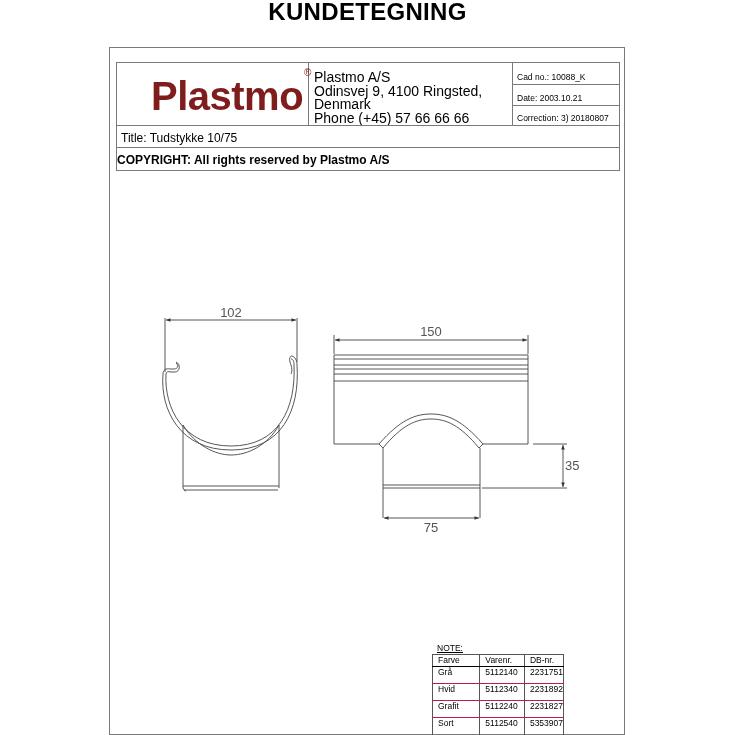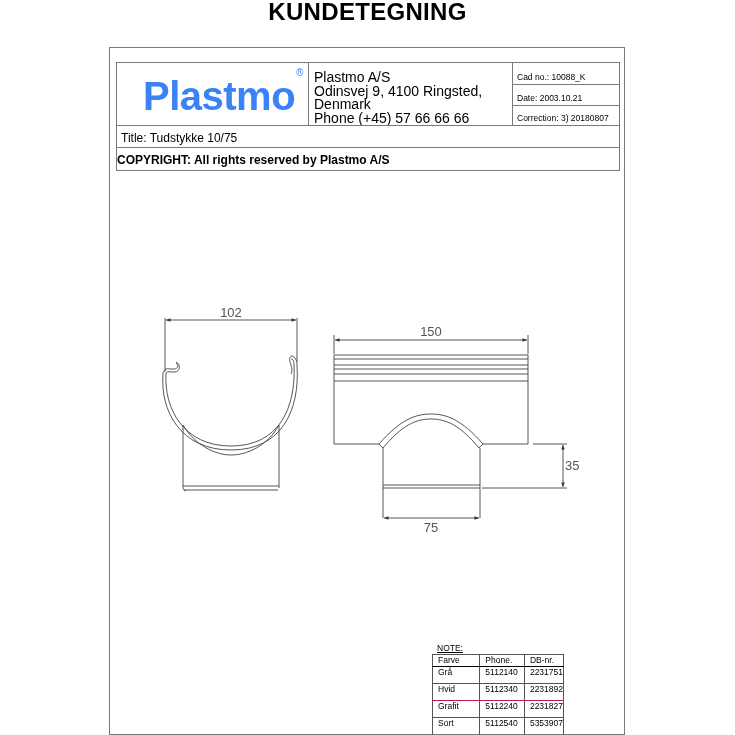--- a/index.html
+++ b/index.html
@@ -2,21 +2,21 @@
 <html><head>
   <meta charset="utf-8">
   <style>
     html, body { margin: 0; padding: 0; background: #ffffff; }
     body { width: 735px; height: 735px; position: relative; overflow: hidden; font-family: "Liberation Sans", sans-serif; color: #000; }
     .doc-title { position: absolute; left: 0; width: 735px; top: -2px; text-align: center; font-weight: bold; font-size: 24px; letter-spacing: 0.3px; }
     .frame { position: absolute; left: 109px; top: 47px; width: 514px; height: 686px; border: 1px solid #7a7a7a; }
     .header { position: absolute; left: 116px; top: 62px; width: 502px; height: 107px; border: 1px solid #7a7a7a; }
     .cell { position: absolute; box-sizing: border-box; }
     .logo-cell { left: 0; top: 0; width: 192px; height: 62px; border-right: 1px solid #7a7a7a; }
-    .logo { position: absolute; left: 26px; top: 6px; font-weight: bold; font-size: 40px; color: #3b82f6; letter-spacing: -0.5px; line-height: 48px; }
+    .logo { position: absolute; left: 34px; top: 6px; font-weight: bold; font-size: 40px; color: #7f1d1d; letter-spacing: -0.5px; line-height: 48px; }
     .logo sup { font-size: 10px; font-weight: normal; position: relative; top: -20px; left: 1px; }
     .addr-cell { left: 192px; top: 0; width: 204px; height: 62px; border-right: 1px solid #7a7a7a; padding: 8px 0 0 5px; font-size: 14px; line-height: 13.5px; }
     .meta-cell { left: 396px; top: 0; width: 106px; height: 62px; }
     .meta-row { position: absolute; left: 0; width: 106px; font-size: 8.5px; padding-left: 4px; box-sizing: border-box; }
     .meta-row.r1 { top: 0; height: 22px; border-bottom: 1px solid #7a7a7a; line-height: 28px; }
     .meta-row.r2 { top: 22px; height: 21px; border-bottom: 1px solid #7a7a7a; line-height: 26px; }
     .meta-row.r3 { top: 43px; height: 19px; line-height: 24px; }
     .title-row { left: 0; top: 62px; width: 502px; height: 23px; border-top: 1px solid #7a7a7a; border-bottom: 1px solid #7a7a7a; font-size: 12px; padding: 5px 0 0 4px; }
     .copy-row { left: 0; top: 85px; width: 502px; height: 22px; font-size: 12px; font-weight: bold; text-align: left; line-height: 24px; }
     svg.drawing { position: absolute; left: 0; top: 0; }
@@ -129,21 +129,21 @@
   <text x="431" y="532" text-anchor="middle" class="dim">75</text>
   <text x="565" y="470" class="dim">35</text>
 </svg>
 
 <div class="note">
   <div class="note-label">NOTE:</div>
   <table class="parts">
     <tbody>
         <tr class="head">
       <td class="c1">Farve</td>
-      <td class="c2">Phone.</td>
+      <td class="c2">Varenr.</td>
       <td>DB-nr.</td>
     </tr>
     <tr class="row">
       <td>Grå</td>
       <td>5112140</td>
       <td>2231751</td>
     </tr>
     <tr class="row">
       <td>Hvid</td>
       <td>5112340</td>

